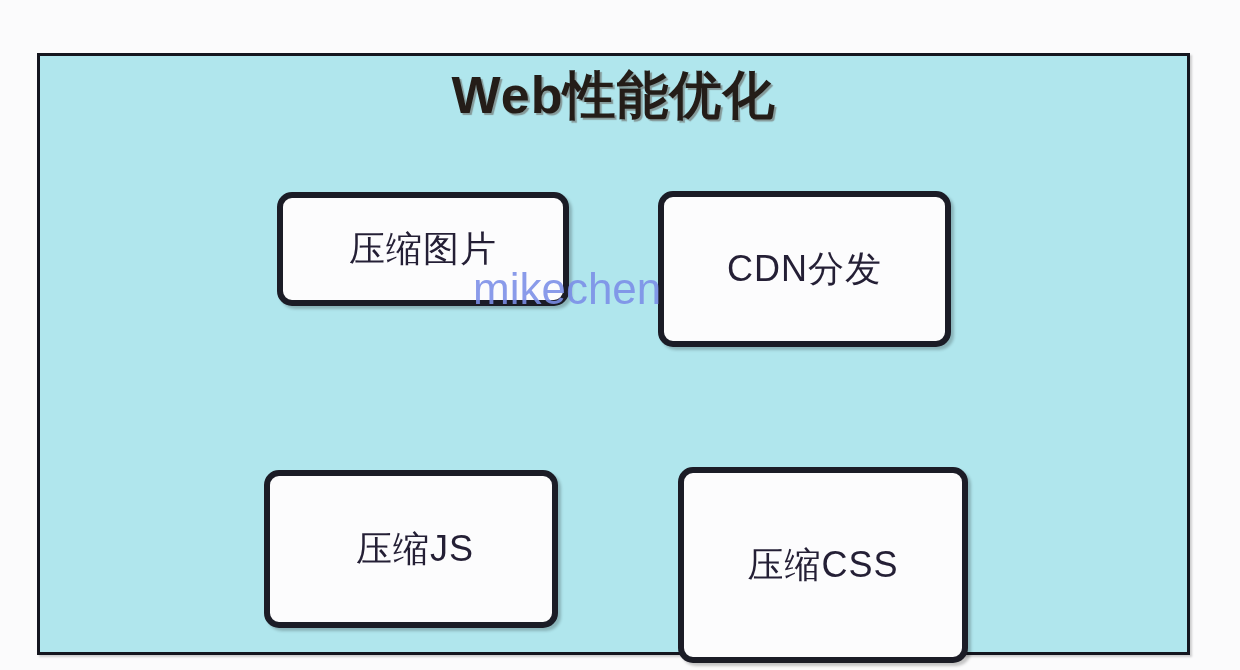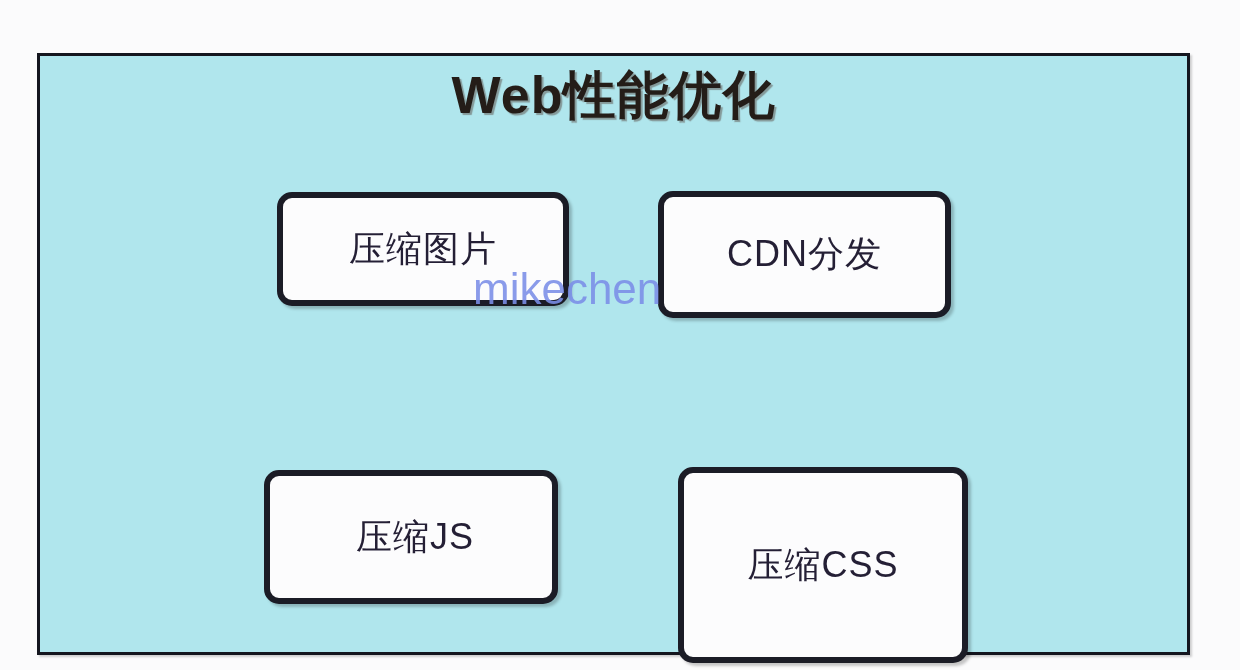--- a/index.html
+++ b/index.html
@@ -67,22 +67,22 @@
   .node-label {
     font-size: 36px;
     font-weight: 300;
     color: #241f35;
     letter-spacing: 1px;
     white-space: nowrap;
   }
 
   
   .node-1 { left: 237px; top: 136px; width: 292px; height: 114px; }
-  .node-2 { left: 618px; top: 135px; width: 293px; height: 127px; }
-  .node-3 { left: 224px; top: 414px; width: 294px; height: 134px; padding-left: 8px; }
+  .node-2 { left: 618px; top: 135px; width: 293px; height: 156px; }
+  .node-3 { left: 224px; top: 414px; width: 294px; height: 158px; padding-left: 8px; }
   .node-4 { left: 638px; top: 411px; width: 290px; height: 196px; }
 
   
   .watermark {
     position: absolute;
     left: 473px;
     top: 264px;
     font-size: 44px;
     font-weight: normal;
     color: #7b8ee8;

